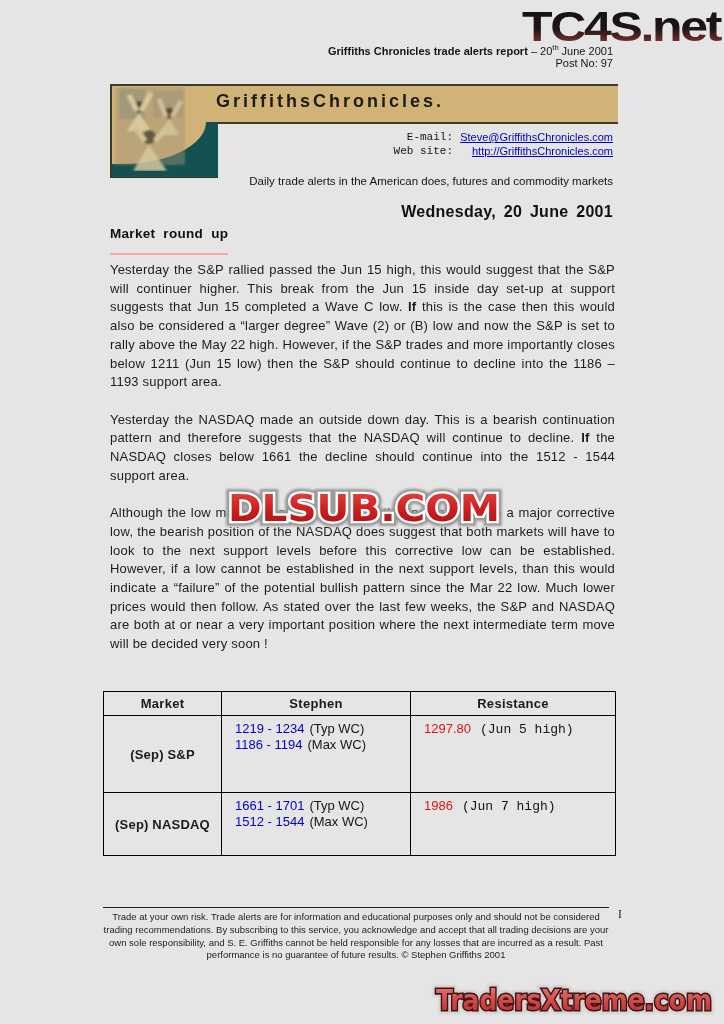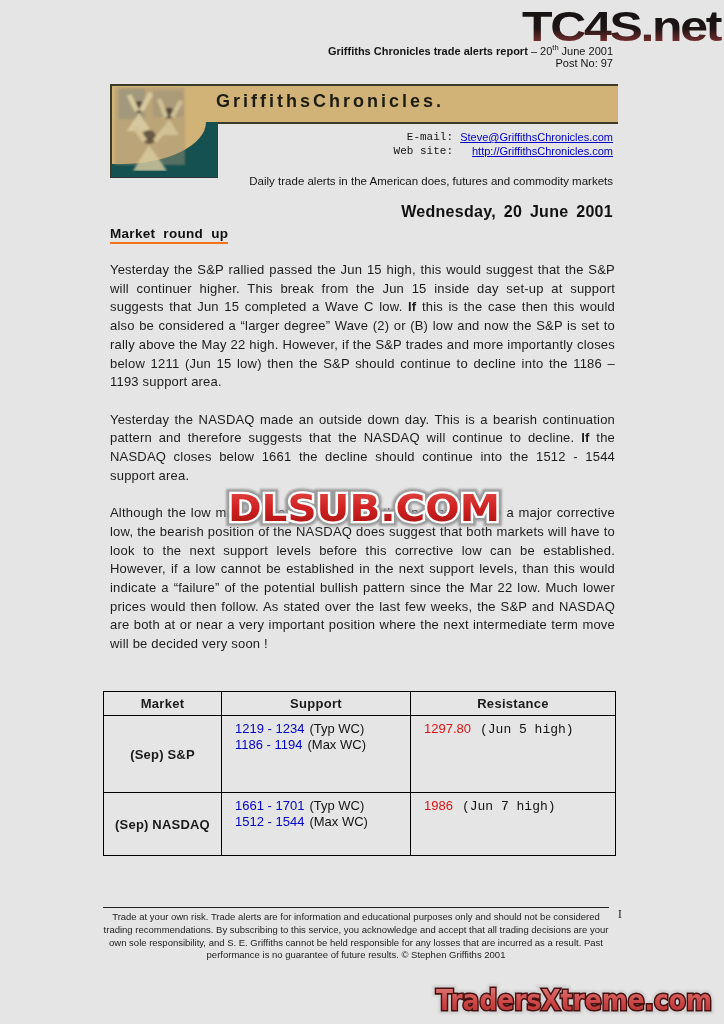--- a/index.html
+++ b/index.html
@@ -35,21 +35,21 @@
   .c-val{width:160px;text-align:right;}
   .c-val a{color:#0000cc;text-decoration:underline;cursor:pointer;}
 
   .tagline{position:absolute;top:175px;right:111px;font-size:11.5px;color:#141414;}
 
   .dateline{position:absolute;top:203px;right:111px;font-size:16px;font-weight:bold;
             word-spacing:3px;letter-spacing:.3px;color:#111;}
 
   .heading{position:absolute;left:110px;top:226px;font-size:13.5px;font-weight:bold;
            letter-spacing:.3px;word-spacing:4px;color:#111;
-           border-bottom:2px solid #f97316;padding-bottom:1px;}
+           border-bottom:2px solid #fca5a5;padding-bottom:12px;}
 
   
   .paras{position:absolute;left:110px;top:261px;width:505px;}
   .paras p{margin:0 0 18.7px 0;font-size:13px;line-height:18.7px;text-align:justify;
            letter-spacing:.2px;color:#1c1c1c;}
   .paras b{font-weight:bold;}
 
   
   .dlsub{position:absolute;left:218px;top:483px;width:292px;height:50px;z-index:5;}
 
@@ -174,21 +174,21 @@
   <div class="tblwrap">
     <table class="levels">
       <colgroup>
           <col class="c1">
           <col class="c2">
           <col class="c3">
         </colgroup>
       <thead>
         <tr>
           <th>Market</th>
-          <th>Support</th>
+          <th>Stephen</th>
           <th>Resistance</th>
         </tr>
       </thead>
       <tbody>
           <tr>
             <td class="c-market">(Sep) S&amp;P</td>
             <td class="c-support">
               <div><span class="blue">1219 - 1234</span><span class="note">(Typ WC)</span></div>
               <div><span class="blue">1186 - 1194</span><span class="note">(Max WC)</span></div>
             </td>

